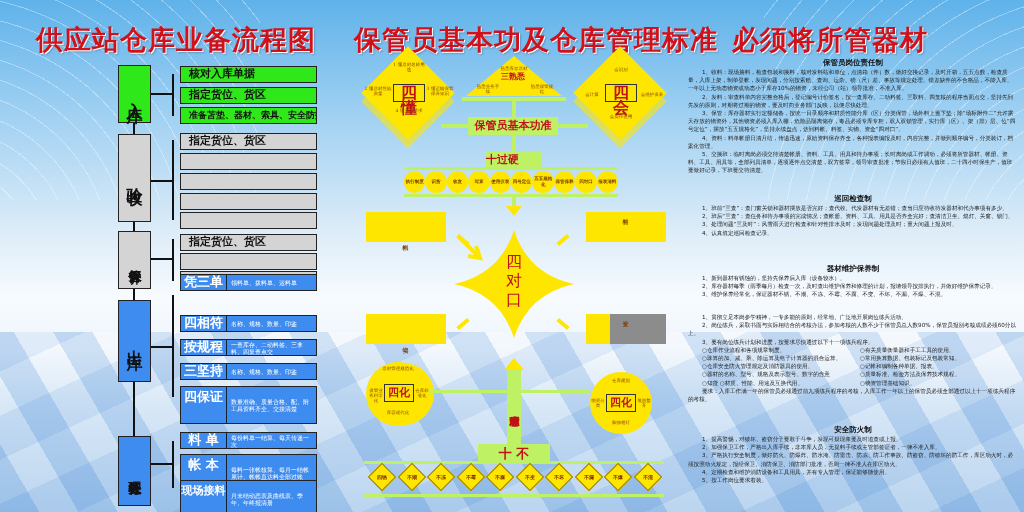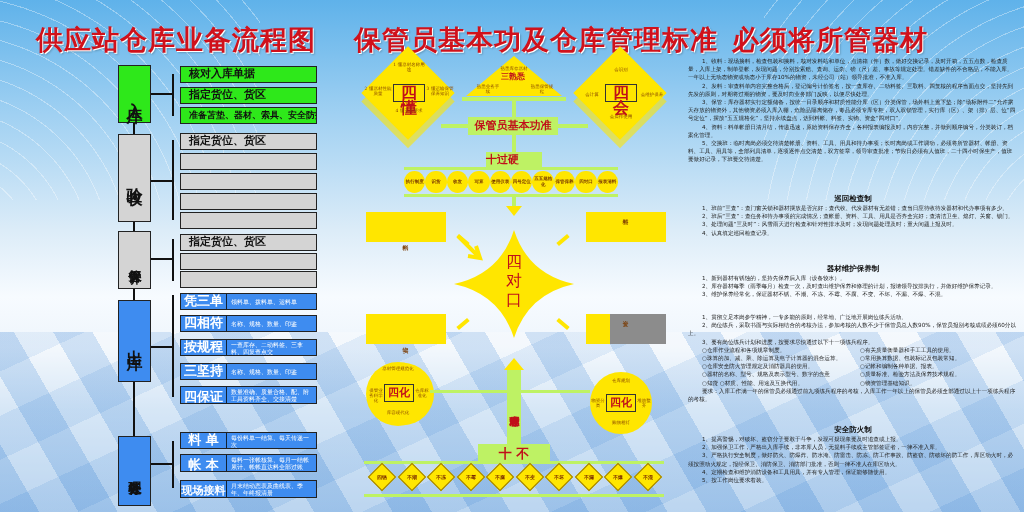--- a/index.html
+++ b/index.html
@@ -17,21 +17,21 @@
 .stage{position:absolute;left:118px;width:33px;border:1.5px solid #222;display:flex;flex-direction:column;align-items:center;justify-content:center;font-size:16px;line-height:20px;font-weight:bold;color:#111;writing-mode:vertical-rl;text-orientation:upright;letter-spacing:4px}
 .vline{position:absolute;left:133px;width:2px;background:#111}
 .hline{position:absolute;height:2px;background:#111}
 .bracket{position:absolute;left:172px;width:2px;background:#111}
 .item{position:absolute;left:180px;width:137px;height:17px;border:1.5px solid #222;font-size:11px;line-height:14px;padding-left:8px;font-weight:bold;color:#111;white-space:nowrap;overflow:hidden}
 .item.g{background:#2ee81a}
 .item.gr{background:#d4d4d4}
 .item.b{background:#3e8cf0;display:flex;padding:0;color:#fff}
 .item.b .k{width:46px;border-right:1.5px solid #123;font-size:13px;text-align:center;line-height:14px}
 .item.b .d{flex:1;font-size:6px;line-height:7px;padding:1px 4px;font-weight:normal;white-space:normal;display:flex;align-items:center}
-.item.b.tall{height:18px}
+.item.b.tall{height:38px}
 .item.b.tall .k{line-height:19px}
 .mid-abs{position:absolute}
 .diamond{position:absolute;width:80px;height:80px;background:#ffe600;transform:rotate(45deg);box-shadow:6px 6px 0 rgba(255,230,0,.6)}
 .dlabel{position:absolute;border:1.5px solid #333;background:#ffe600;color:#c0101a;font-weight:bold;font-size:16px;text-align:center}
 .tiny{position:absolute;font-size:4.5px;line-height:5px;color:#8a4a00;text-align:center}
 .bar{position:absolute;background:#bef264}
 .circ{width:22px;height:22px;border-radius:50%;background:#ffe600;font-size:4.5px;line-height:6px;color:#7a3a00;display:flex;align-items:center;justify-content:center;text-align:center;font-weight:bold}
 .side-box{position:absolute;width:80px;height:30px;background:#ffe600;font-size:6px;line-height:9px;color:#7a3a00;writing-mode:vertical-rl;text-orientation:upright;display:flex;align-items:center;justify-content:center;padding:2px}
 .small-d{width:20px;height:20px;background:#ffe600;border:1px solid #9a7a00;transform:rotate(45deg);display:flex;align-items:center;justify-content:center}
 .small-d span{transform:rotate(-45deg);font-size:5px;color:#7a2a00;font-weight:bold;white-space:nowrap}
@@ -82,21 +82,21 @@
   <div class="bracket" style="top:239px;height:42px"></div>
   <div class="item gr" style="top:234px">指定货位、货区</div>
   <div class="item gr" style="top:253px"></div>
   <div class="item gr" style="top:271px"></div>
 
   <div class="stage" style="top:300px;height:82px;background:#3e8cf0">
       <span>出库</span>
     </div>
   <div class="hline" style="left:151px;top:346px;width:22px"></div>
   <div class="bracket" style="top:295px;height:102px"></div>
-  <div class="item b" style="top:293px">
+  <div class="item b" style="top:274px">
       <span class="k">凭三单</span>
       <span class="d">领料单、拨料单、运料单</span>
     </div>
   <div class="item b" style="top:315px">
       <span class="k">四相符</span>
       <span class="d">名称、规格、数量、印鉴</span>
     </div>
   <div class="item b" style="top:339px">
       <span class="k">按规程</span>
       <span class="d">一查库存、二动料签、三拿料、四复查点交</span>
@@ -246,20 +246,21 @@
         <span>不爆</span>
       </div>
     <div class="small-d">
         <span>不混</span>
       </div>
   </div>
   <div class="bar" style="left:364px;top:494px;width:300px;height:3px"></div>
 </div>
 
 <div class="rsec" style="top:57px">
+  <h3>保管员岗位责任制</h3>
   <p>1、收料：现场接料，检查包装和接料，核对发料站和单位，点清箱（件）数，做好交接记录，及时开箱，五五点数，检查质量，入库上架，制单登帐，发现问题，分别按索赔、查询、运杂、磅（尺）差、事故等规定处理。错差缺件的不合格品，不能入库。一年以上无动态物资或动态小于库存10%的物资，未经公司（站）领导批准，不准入库。</p>
   <p>2、发料：审查料单内容完整合格后，登记编号计价签名，按一查库存、二动料签、三取料、四复核的程序当面点交，坚持先到先发的原则，对期将过期的物资，要及时向业务部门反映，以便尽快处理。</p>
   <p>3、保管：库存器材实行定额储备，按统一目录顺序和材质性能分库（区）分类保管，场外料上盖下垫；除“场标附件二”允许露天存放的物资外，其他物资必须入库入棚，危险品隔离储存，毒品必须专库专柜，双人双锁管理，实行库（区）、架（排）层、位“四号定位”，摆放“五五规格化”，坚持永续盘点，达到料帐、料签、实物、资金“四对口”。</p>
   <p>4、资料：料单帐册日清月结，传递迅速，原始资料保存齐全，各种报表编报及时，内容完整，并做到顺序编号，分类装订，档案化管理。</p>
   <p>5、交接班：临时离岗必须交待清楚帐册、资料、工具、用具和待办事项；长时离岗或工作调动，必须将所管器材、帐册、资料、工具、用具等，全部列具清单，逐项逐件点交清楚，双方签章，领导审查批准；节假日必须有人值班，二十四小时保生产，值班要做好记录，下班要交待清楚。</p>
 </div>
 <div class="rsec" style="top:193px">
   <h3>巡回检查制</h3>
   <p>1、班前“三查”：查门窗关锁和器材摆放是否完好；查代收、代发器材有无差错；查当日应待收待发器材和代办事项有多少。</p>
   <p>2、班后“三查”：查任务和待办事项的完成情况；查帐册、资料、工具、用具是否齐全完好；查清洁卫生、熄灯、关窗、锁门。</p>

